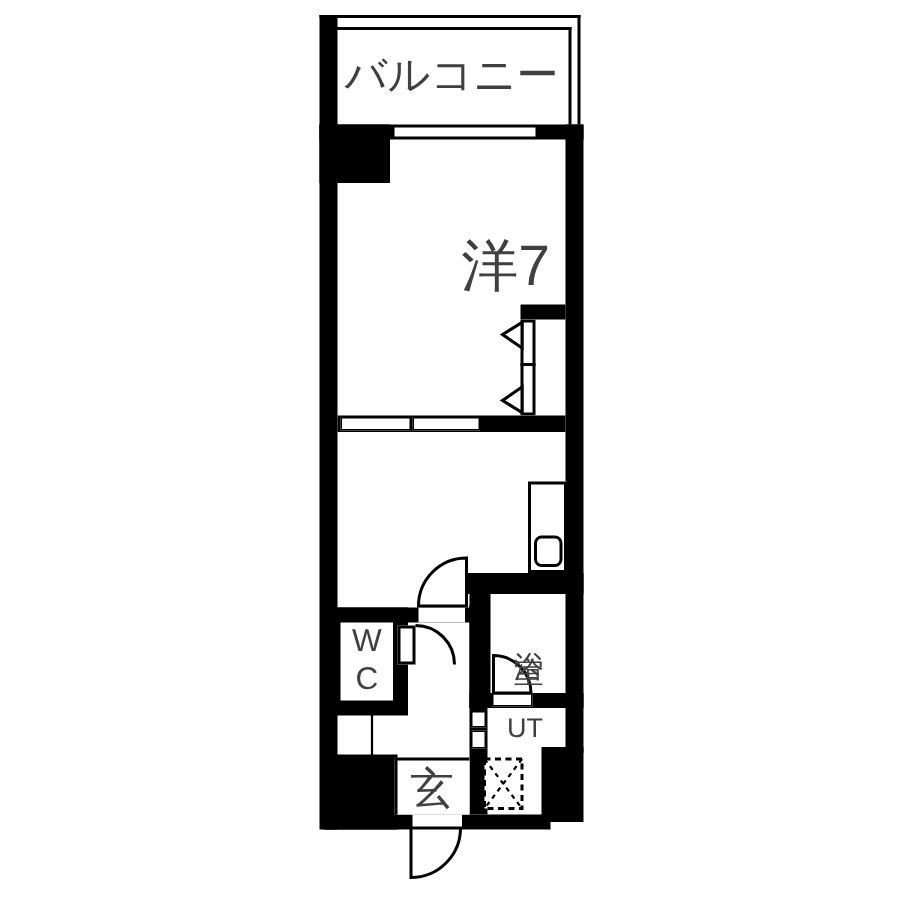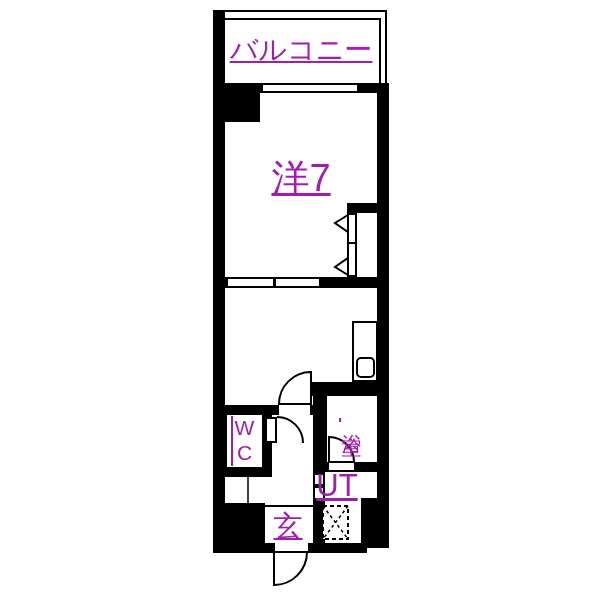--- a/index.html
+++ b/index.html
@@ -4,21 +4,21 @@
 <style>
   html,body{margin:0;padding:0;background:#ffffff;}
   .plan{position:relative;width:600px;height:600px;background:#ffffff;overflow:hidden;
         font-family:"Liberation Sans", sans-serif;}
   .wall{position:absolute;background:#000;}
   .white{position:absolute;background:#fff;}
   .thin{position:absolute;background:#fff;border:1px solid #000;box-sizing:border-box;}
   .outline2{position:absolute;background:#fff;border:2px solid #000;box-sizing:border-box;}
   .rail{position:absolute;box-sizing:border-box;border-top:2px solid #000;border-right:2px solid #000;background:transparent;}
   .room-label{position:absolute;display:flex;align-items:center;justify-content:center;
-      color:#a21caf;line-height:1;white-space:nowrap;text-decoration:underline;}
+      color:#404040;line-height:1;white-space:nowrap;}
   .vtext{writing-mode:vertical-rl;text-orientation:upright;letter-spacing:2px;}
   svg.overlay{position:absolute;left:0;top:0;}
 </style>
 </head>
 <body>
 
 <div class="plan">
 
   <div class="rail" style="left:213px;top:10px;width:174px;height:73px;"></div>
   <div class="rail" style="left:221px;top:18px;width:160px;height:65px;"></div>
@@ -66,19 +66,19 @@
     <path d="M274 552 L307 552 A33 33 0 0 1 274 585 Z" fill="#fff" stroke="#000" stroke-width="2"></path>
     <polygon points="348,215 348,232 335,223" fill="#fff" stroke="#000" stroke-width="2"></polygon>
     <polygon points="348,258 348,275 335,267" fill="#fff" stroke="#000" stroke-width="2"></polygon>
     <line x1="248" y1="476" x2="248" y2="505" stroke="#000" stroke-width="1.5"></line>
     <rect x="323" y="506" width="25" height="33" fill="#fff" stroke="#000" stroke-width="2" stroke-dasharray="4 3"></rect>
     <line x1="323" y1="506" x2="348" y2="539" stroke="#000" stroke-width="1.5" stroke-dasharray="3 3"></line>
     <line x1="348" y1="506" x2="323" y2="539" stroke="#000" stroke-width="1.5" stroke-dasharray="3 3"></line>
   </svg>
 
   <div class="room-label" style="left:221px;top:18px;width:160px;height:63px;font-size:28px;">バルコニー</div>
-  <div class="room-label" style="left:225px;top:156px;width:152px;height:44px;font-size:38px;">洋7</div>
+  <div class="room-label" style="left:225px;top:156px;width:152px;height:44px;font-size:38px;padding-left:36px;">洋7</div>
   <div class="room-label vtext" style="left:227px;top:413px;width:35px;height:56px;font-size:21px;">WC</div>
   <div class="room-label vtext" style="left:327px;top:394px;width:50px;height:52px;font-size:20px;">浴室</div>
-  <div class="room-label" style="left:312px;top:472px;width:50px;height:26px;font-size:31px;">UT</div>
+  <div class="room-label" style="left:325px;top:472px;width:50px;height:26px;font-size:18px;">UT</div>
   <div class="room-label" style="left:263px;top:508px;width:50px;height:36px;font-size:29px;">玄</div>
 
 </div>
 
 </body></html>

